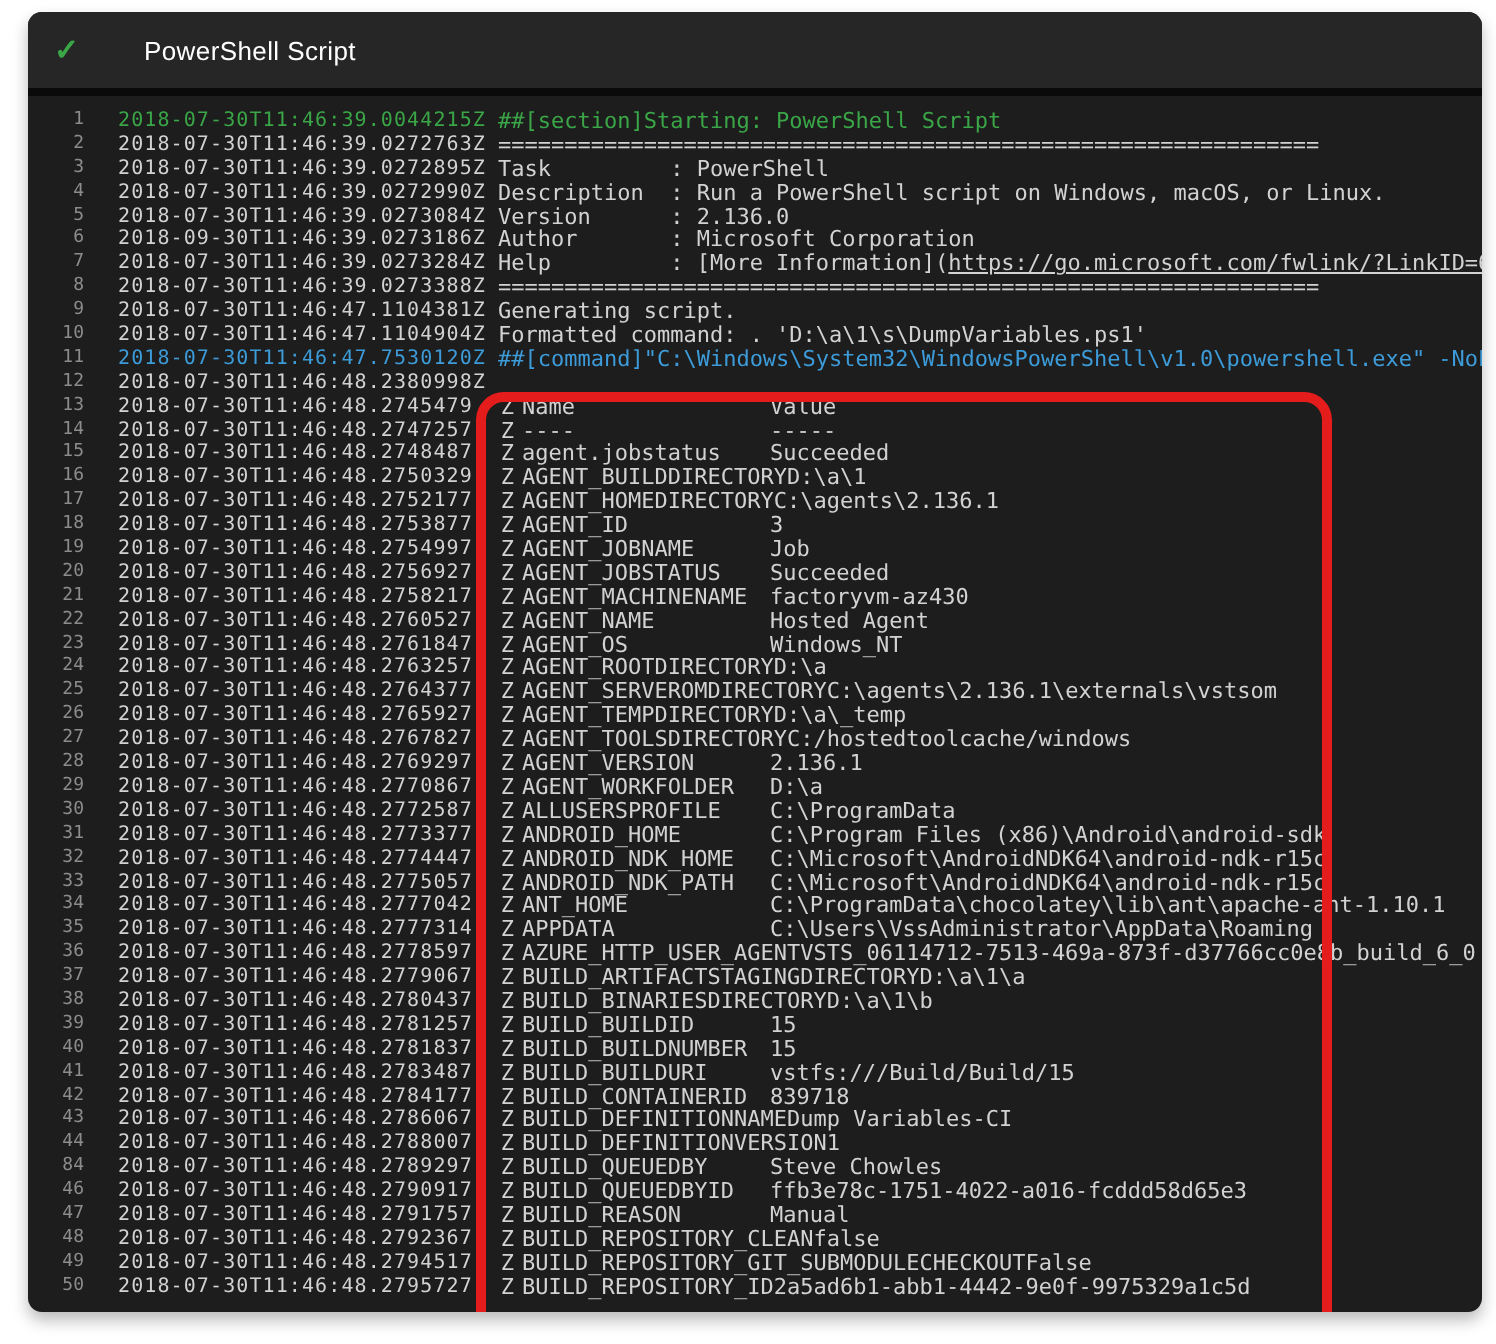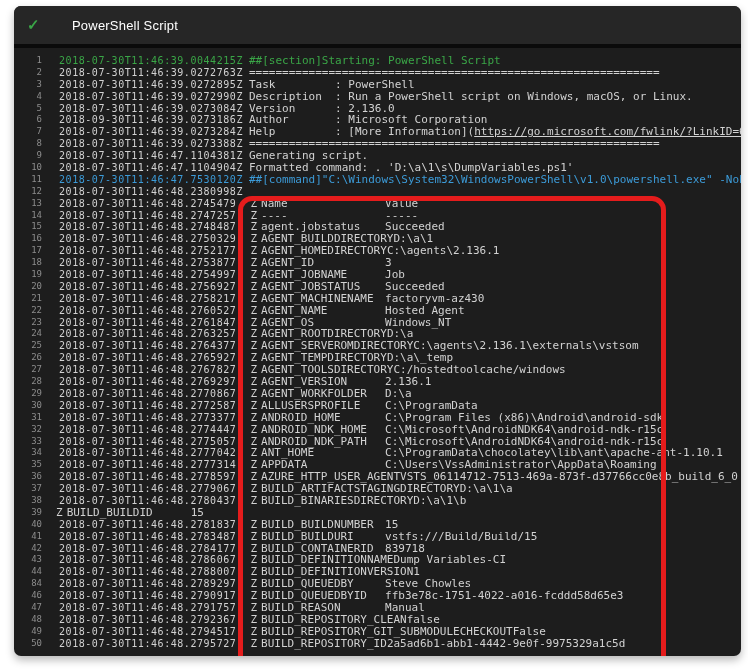--- a/index.html
+++ b/index.html
@@ -107,21 +107,21 @@
       <div class="log-line"><span class="ln">29</span><span class="ts">2018-07-30T11:46:48.2770867</span><span class="content"><span class="z">Z</span><span class="nm">AGENT_WORKFOLDER</span><span class="val">D:\a</span></span></div>
       <div class="log-line"><span class="ln">30</span><span class="ts">2018-07-30T11:46:48.2772587</span><span class="content"><span class="z">Z</span><span class="nm">ALLUSERSPROFILE</span><span class="val">C:\ProgramData</span></span></div>
       <div class="log-line"><span class="ln">31</span><span class="ts">2018-07-30T11:46:48.2773377</span><span class="content"><span class="z">Z</span><span class="nm">ANDROID_HOME</span><span class="val">C:\Program Files (x86)\Android\android-sdk</span></span></div>
       <div class="log-line"><span class="ln">32</span><span class="ts">2018-07-30T11:46:48.2774447</span><span class="content"><span class="z">Z</span><span class="nm">ANDROID_NDK_HOME</span><span class="val">C:\Microsoft\AndroidNDK64\android-ndk-r15c</span></span></div>
       <div class="log-line"><span class="ln">33</span><span class="ts">2018-07-30T11:46:48.2775057</span><span class="content"><span class="z">Z</span><span class="nm">ANDROID_NDK_PATH</span><span class="val">C:\Microsoft\AndroidNDK64\android-ndk-r15c</span></span></div>
       <div class="log-line"><span class="ln">34</span><span class="ts">2018-07-30T11:46:48.2777042</span><span class="content"><span class="z">Z</span><span class="nm">ANT_HOME</span><span class="val">C:\ProgramData\chocolatey\lib\ant\apache-ant-1.10.1</span></span></div>
       <div class="log-line"><span class="ln">35</span><span class="ts">2018-07-30T11:46:48.2777314</span><span class="content"><span class="z">Z</span><span class="nm">APPDATA</span><span class="val">C:\Users\VssAdministrator\AppData\Roaming</span></span></div>
       <div class="log-line"><span class="ln">36</span><span class="ts">2018-07-30T11:46:48.2778597</span><span class="content"><span class="z">Z</span><span class="nm">AZURE_HTTP_USER_AGENT</span><span class="val">VSTS_06114712-7513-469a-873f-d37766cc0e8b_build_6_0</span></span></div>
       <div class="log-line"><span class="ln">37</span><span class="ts">2018-07-30T11:46:48.2779067</span><span class="content"><span class="z">Z</span><span class="nm">BUILD_ARTIFACTSTAGINGDIRECTORY</span><span class="val">D:\a\1\a</span></span></div>
       <div class="log-line"><span class="ln">38</span><span class="ts">2018-07-30T11:46:48.2780437</span><span class="content"><span class="z">Z</span><span class="nm">BUILD_BINARIESDIRECTORY</span><span class="val">D:\a\1\b</span></span></div>
-      <div class="log-line"><span class="ln">39</span><span class="content"><span class="z">Z</span><span class="nm">BUILD_BUILDID</span><span class="val">15</span></span></div>
+      <div class="log-line"><span class="ln">39</span><span class="ts">2018-07-30T11:46:48.2781257</span><span class="content"><span class="z">Z</span><span class="nm">BUILD_BUILDID</span><span class="val">15</span></span></div>
       <div class="log-line"><span class="ln">40</span><span class="ts">2018-07-30T11:46:48.2781837</span><span class="content"><span class="z">Z</span><span class="nm">BUILD_BUILDNUMBER</span><span class="val">15</span></span></div>
       <div class="log-line"><span class="ln">41</span><span class="ts">2018-07-30T11:46:48.2783487</span><span class="content"><span class="z">Z</span><span class="nm">BUILD_BUILDURI</span><span class="val">vstfs:///Build/Build/15</span></span></div>
       <div class="log-line"><span class="ln">42</span><span class="ts">2018-07-30T11:46:48.2784177</span><span class="content"><span class="z">Z</span><span class="nm">BUILD_CONTAINERID</span><span class="val">839718</span></span></div>
       <div class="log-line"><span class="ln">43</span><span class="ts">2018-07-30T11:46:48.2786067</span><span class="content"><span class="z">Z</span><span class="nm">BUILD_DEFINITIONNAME</span><span class="val">Dump Variables-CI</span></span></div>
       <div class="log-line"><span class="ln">44</span><span class="ts">2018-07-30T11:46:48.2788007</span><span class="content"><span class="z">Z</span><span class="nm">BUILD_DEFINITIONVERSION</span><span class="val">1</span></span></div>
       <div class="log-line"><span class="ln">84</span><span class="ts">2018-07-30T11:46:48.2789297</span><span class="content"><span class="z">Z</span><span class="nm">BUILD_QUEUEDBY</span><span class="val">Steve Chowles</span></span></div>
       <div class="log-line"><span class="ln">46</span><span class="ts">2018-07-30T11:46:48.2790917</span><span class="content"><span class="z">Z</span><span class="nm">BUILD_QUEUEDBYID</span><span class="val">ffb3e78c-1751-4022-a016-fcddd58d65e3</span></span></div>
       <div class="log-line"><span class="ln">47</span><span class="ts">2018-07-30T11:46:48.2791757</span><span class="content"><span class="z">Z</span><span class="nm">BUILD_REASON</span><span class="val">Manual</span></span></div>
       <div class="log-line"><span class="ln">48</span><span class="ts">2018-07-30T11:46:48.2792367</span><span class="content"><span class="z">Z</span><span class="nm">BUILD_REPOSITORY_CLEAN</span><span class="val">false</span></span></div>
       <div class="log-line"><span class="ln">49</span><span class="ts">2018-07-30T11:46:48.2794517</span><span class="content"><span class="z">Z</span><span class="nm">BUILD_REPOSITORY_GIT_SUBMODULECHECKOUT</span><span class="val">False</span></span></div>

